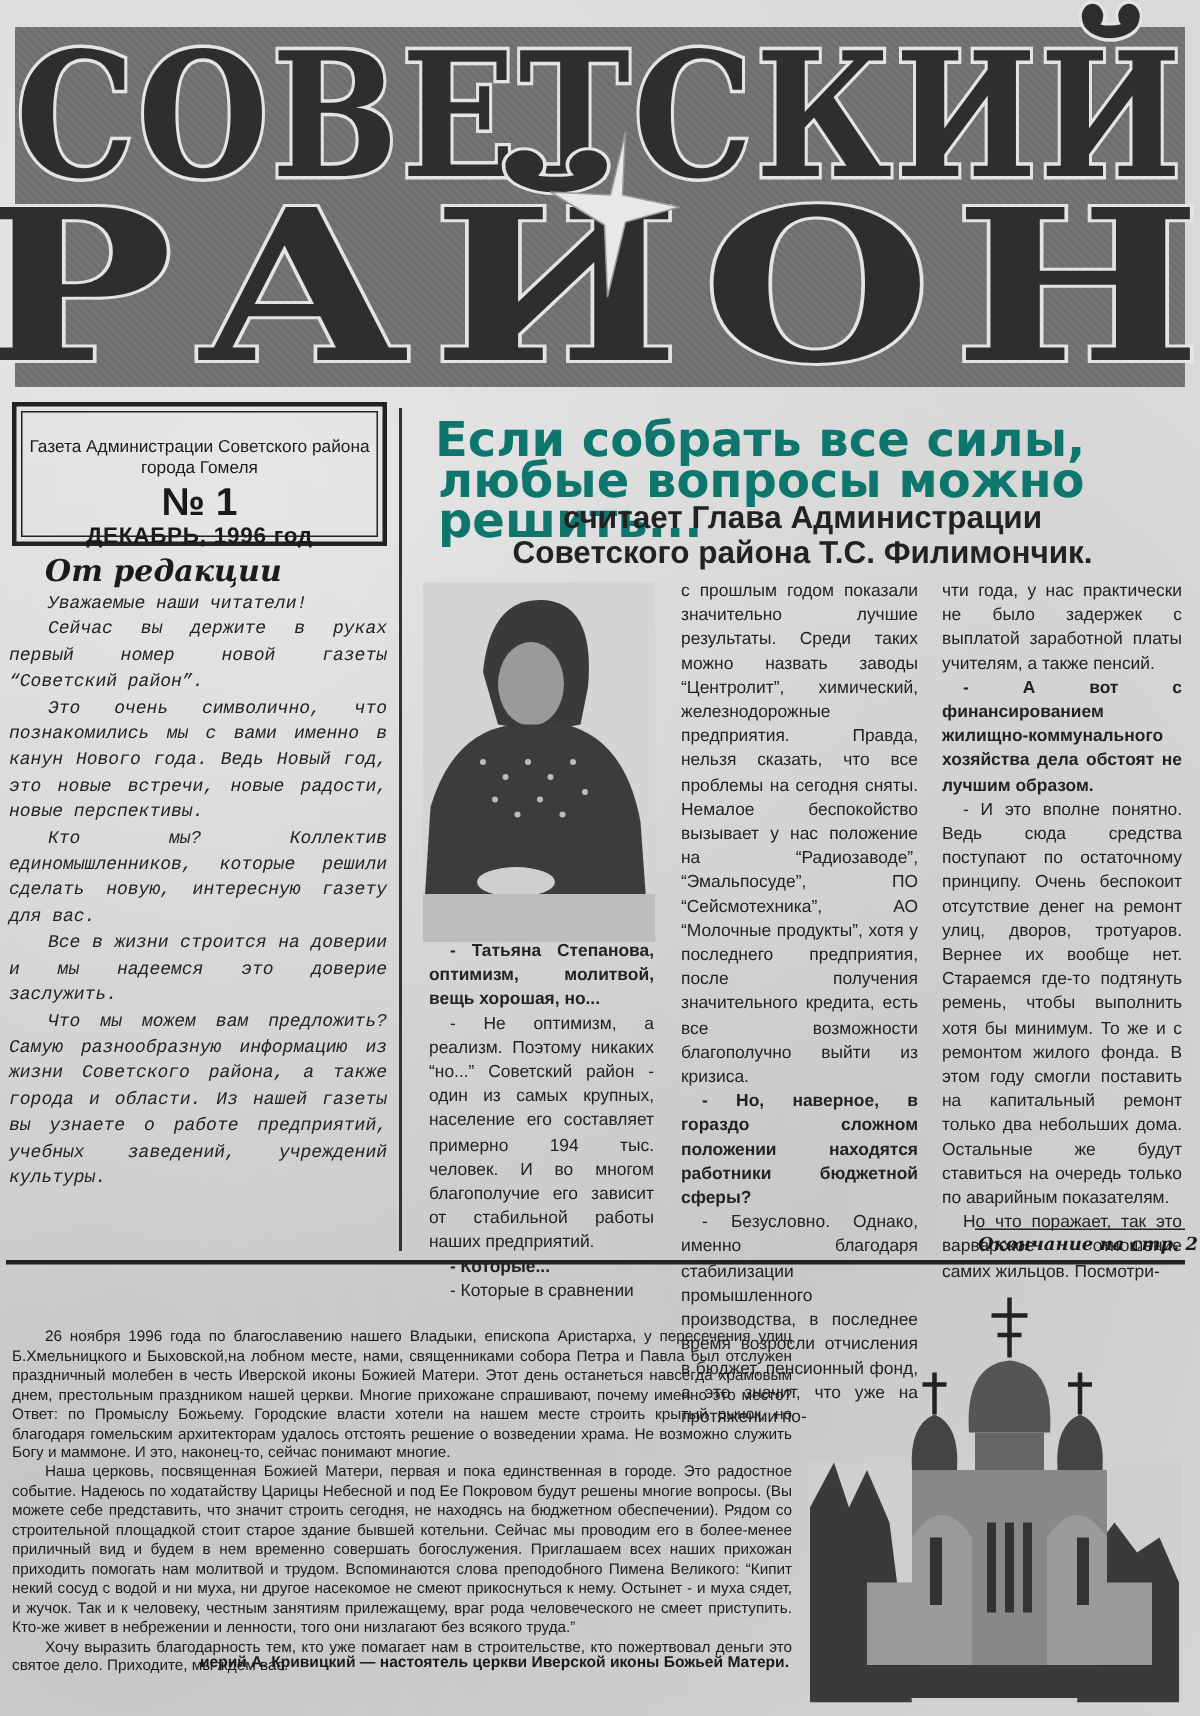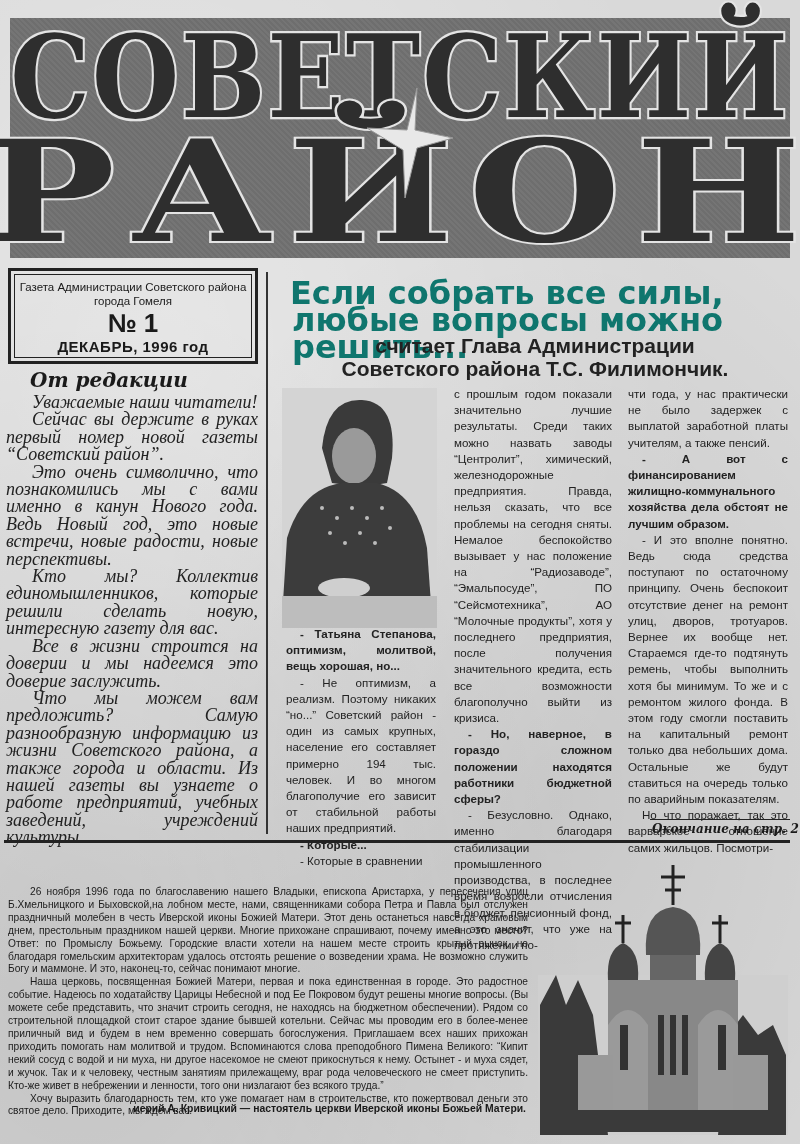--- a/index.html
+++ b/index.html
@@ -31,38 +31,38 @@
   .mast-line.top { top: 4px; font-size: 100px; line-height: 110px; transform: scaleY(1.15); }
   .mast-line.bottom { top: 108px; font-size: 140px; line-height: 132px; transform: scaleX(1.25); letter-spacing: 12px; }
   .star {
     position: absolute; left: 355px; top: 70px; width: 90px; height: 110px;
   }
 
   
   .issue-box {
     position: absolute; left: 8px; top: 268px; width: 250px; height: 96px;
     border: 3px solid #222; outline: 1px solid #222; outline-offset: -7px;
-    text-align: center; padding-top: 9px;
+    text-align: center; padding-top: 20px;
   }
   .issue-sub { font-size: 11.5px; line-height: 14px; }
   .issue-no { font-size: 26px; font-weight: bold; line-height: 30px; }
   .issue-date { font-size: 15px; font-weight: bold; letter-spacing: 0.5px; }
 
   .col-rule { position: absolute; background: #333; }
 
   
   .ed-title {
     position: absolute; left: 30px; top: 368px;
     font-family: "DejaVu Serif", serif; font-style: italic; font-weight: bold;
     font-size: 20px;
   }
   .ed-body {
     position: absolute; left: 6px; top: 394px; width: 252px;
-    font-family: Liberation Serif, serif; font-style: italic;
-    font-size: 18px; line-height: 17.4px; text-align: justify; color: #222;
+    font-family: Liberation Mono, monospace; font-style: italic;
+    font-size: 12px; line-height: 17.4px; text-align: justify; color: #222;
   }
   .ed-body p { text-indent: 26px; }
 
   
   .headline {
     position: absolute; left: 290px; top: 280px; width: 500px;
     font-family: "DejaVu Sans", sans-serif; font-weight: bold;
     font-size: 32px; line-height: 27px; color: #0f766e;
   }
   .headline .h2 { padding-left: 2px; }

